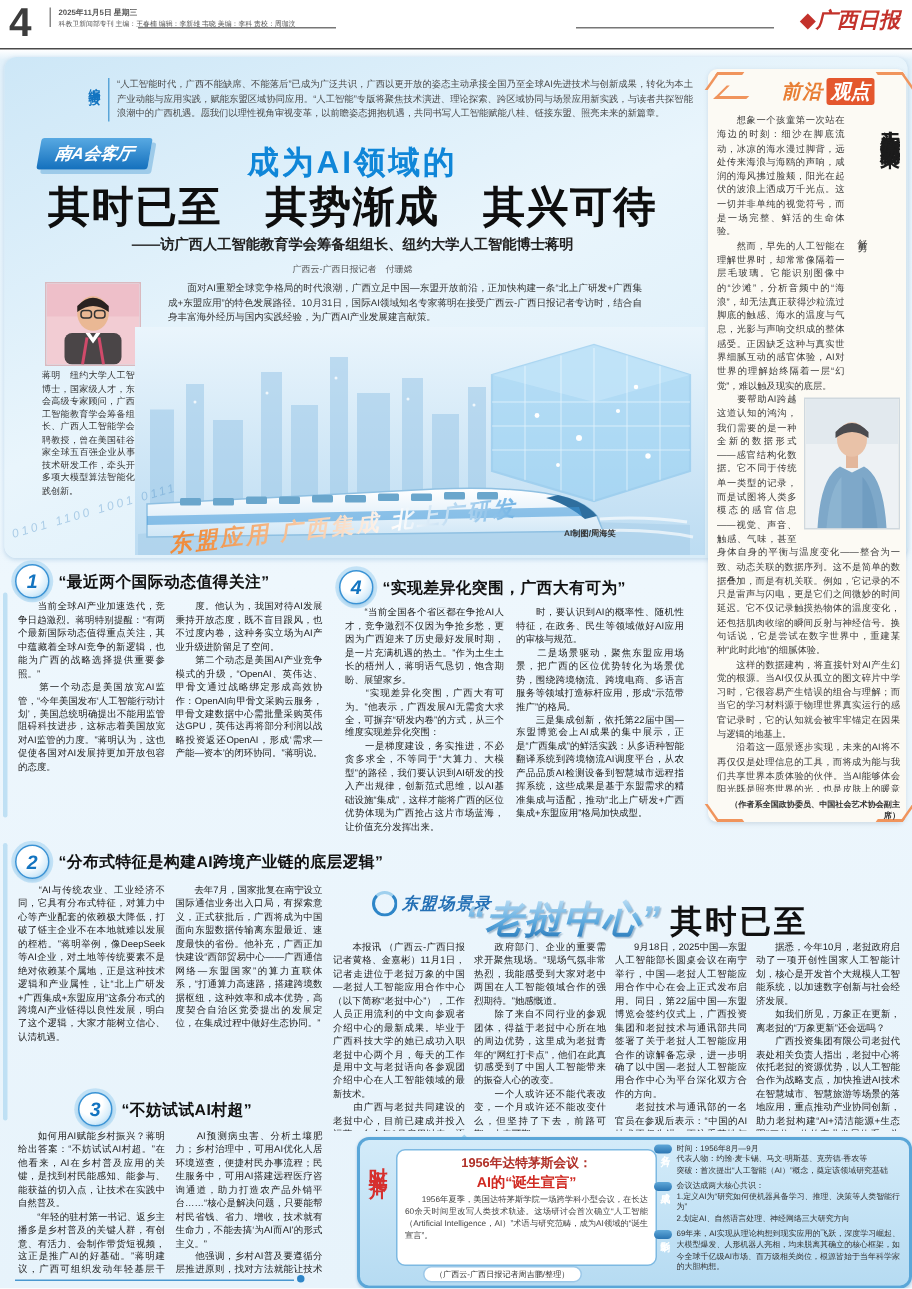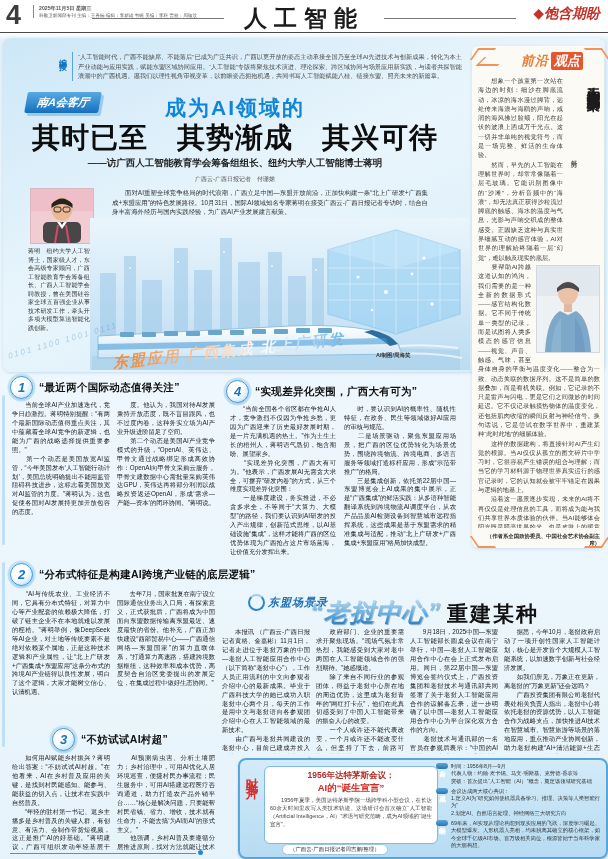--- a/index.html
+++ b/index.html
@@ -106,24 +106,23 @@
 </head>
 <body>
 
 <div id="page">
 
   <div class="abs hdr-num">4</div>
   <div class="abs hdr-meta">
     <div class="hdr-date">2025年11月5日 星期三</div>
     <div class="hdr-staff">科教卫新闻部专刊 主编：王春楠 编辑：李新雄 韦晓 美编：李科 责校：周珈汶</div>
   </div>
-  <div class="abs hdr-title">人工智能</div>
   <div class="abs hdr-line" style="left:92px;"></div>
   <div class="abs hdr-line" style="left:384px;"></div>
-  <div class="abs hdr-mast">◆饱含期盼</div>
+  <div class="abs hdr-mast">◆广西日报</div>
   <div class="abs hdr-rule"></div>
 
   <div class="abs panel"></div>
 
   <div class="abs ed">
     <div class="ed-label">编者按</div>
     <div class="ed-bar"></div>
     <div class="ed-text">“人工智能时代，广西不能缺席、不能落后”已成为广泛共识，广西以更开放的姿态主动承接全国乃至全球AI先进技术与创新成果，转化为本土产业动能与应用实践，赋能东盟区域协同应用。“人工智能”专版将聚焦技术演进、理论探索、跨区域协同与场景应用新实践，与读者共探智能浪潮中的广西机遇。愿我们以理性视角审视变革，以前瞻姿态拥抱机遇，共同书写人工智能赋能八桂、链接东盟、照亮未来的新篇章。</div>
   </div>
 
@@ -308,21 +307,21 @@
 　　他强调，乡村AI普及要遵循分层推进原则，找对方法就能让技术红利惠及更多人。</div>
   <div class="abs bottom-rule"></div>
   <div class="abs bottom-dot"></div>
 
   <div class="abs as-badge">
     <div class="as-ring"></div>
     <span class="as-badge-text">东盟场景录</span>
   </div>
   <div class="abs as-head">
     <span class="as-decor">“老挝中心”</span>
-    <span class="as-rest">重建某种</span>
+    <span class="as-rest">其时已至</span>
   </div>
   <div class="abs col" style="left:222px;top:628px;width:88px;height:126px;">　　本报讯 （广西云-广西日报记者黄格、金嘉彬）11月1日，记者走进位于老挝万象的中国—老挝人工智能应用合作中心（以下简称“老挝中心”），工作人员正用流利的中文向参观者介绍中心的最新成果。毕业于广西科技大学的她已成功入职老挝中心两个月，每天的工作是用中文与老挝语向各参观团介绍中心在人工智能领域的最新技术。
 　　由广西与老挝共同建设的老挝中心，目前已建成并投入运营，自今年9月启用以来，逐渐成为中国企业走进老挝的重要桥梁和纽带之一。</div>
   <div class="abs col" style="left:316px;top:628px;width:88px;height:126px;">　　政府部门、企业的重要需求开聚焦现场。“现场气氛非常热烈，我能感受到大家对老中两国在人工智能领域合作的强烈期待。”她感慨道。
 　　除了来自不同行业的参观团体，得益于老挝中心所在地的周边优势，这里成为老挝青年的“网红打卡点”，他们在此真切感受到了中国人工智能带来的振奋人心的改变。
 　　一个人或许还不能代表改变，一个月或许还不能改变什么，但坚持了下去，前路可期，未来可期。</div>
   <div class="abs col" style="left:410px;top:628px;width:88px;height:126px;">　　9月18日，2025中国—东盟人工智能部长圆桌会议在南宁举行，中国—老挝人工智能应用合作中心在会上正式发布启用。同日，第22届中国—东盟博览会签约仪式上，广西投资集团和老挝技术与通讯部共同签署了关于老挝人工智能应用合作的谅解备忘录，进一步明确了以中国—老挝人工智能应用合作中心为平台深化双方合作的方向。
 　　老挝技术与通讯部的一名官员在参观后表示：“中国的AI技术不仅先进，更注重落地与合作，这让我对未来的合作充满信心。”</div>
   <div class="abs col" style="left:504px;top:628px;width:96px;height:126px;">　　据悉，今年10月，老挝政府启动了一项开创性国家人工智能计划，核心是开发首个大规模人工智能系统，以加速数字创新与社会经济发展。
 　　如我们所见，万象正在更新，离老挝的“万象更新”还会远吗？

